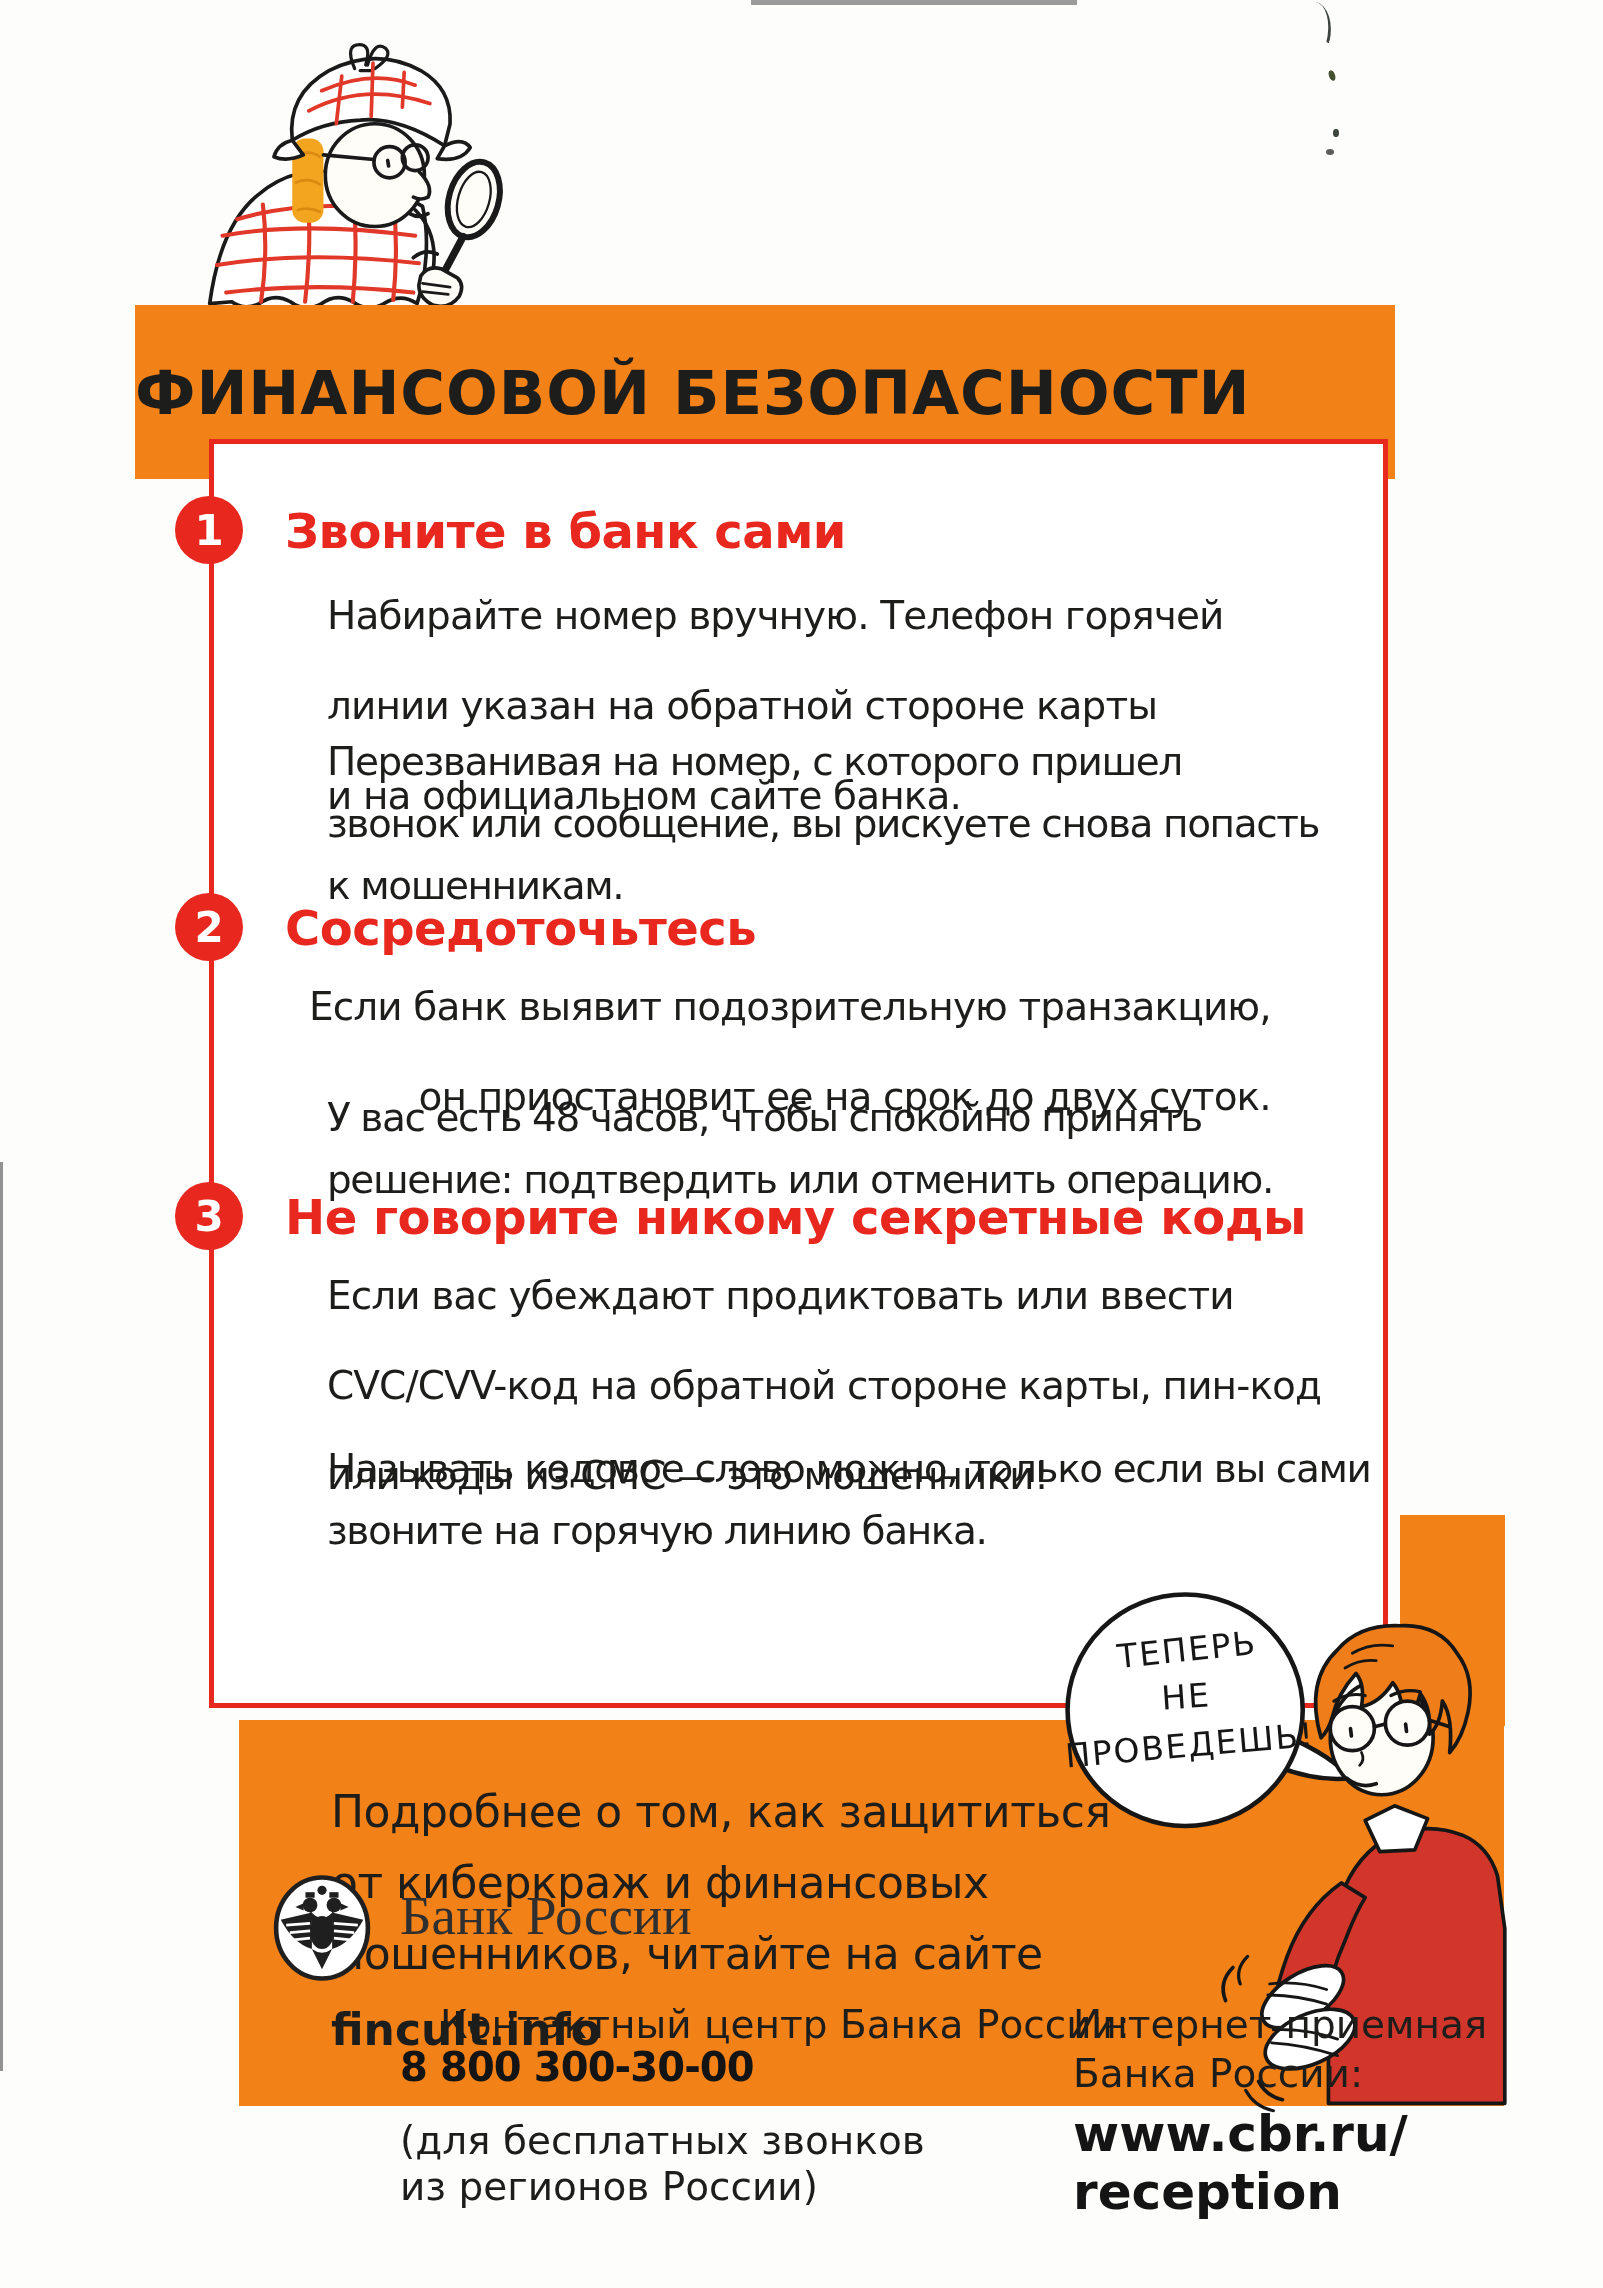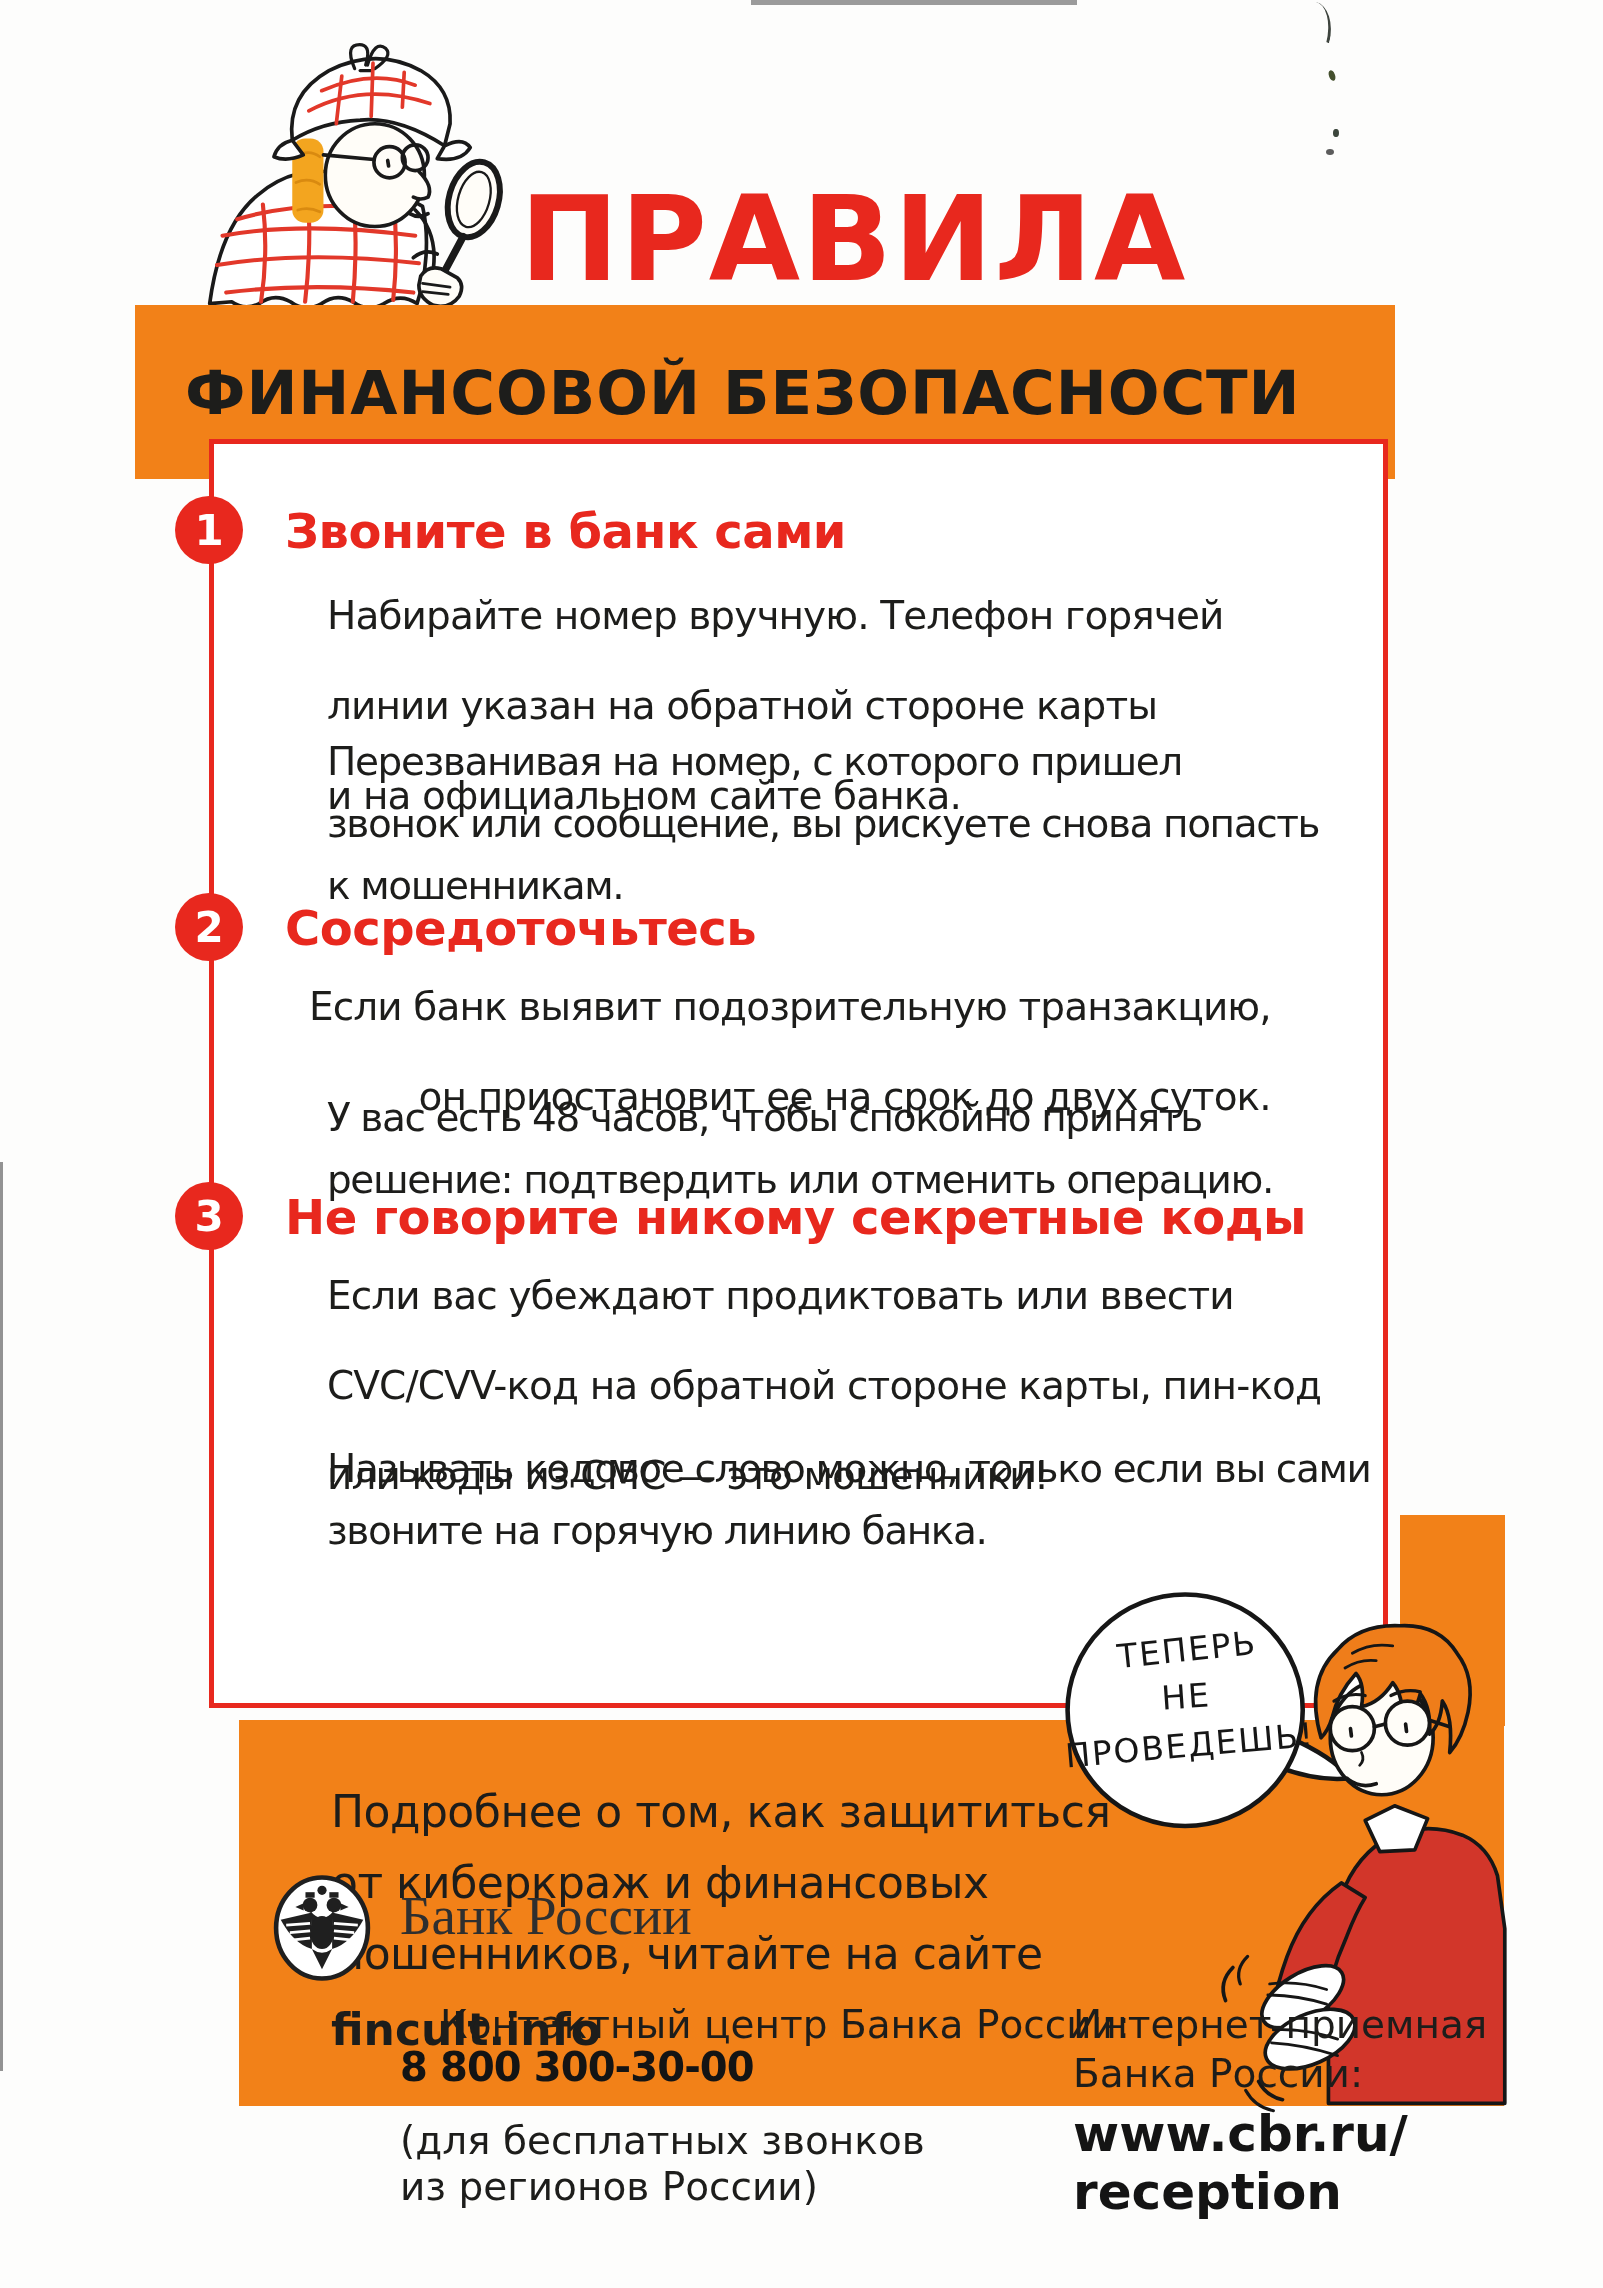--- a/index.html
+++ b/index.html
@@ -9,21 +9,21 @@
     font-family:"DejaVu Sans","Liberation Sans",sans-serif;
     color:#1d1d1b;
   }
   .abs{position:absolute;}
   .main-title{
     font-size:118px;font-weight:bold;color:var(--red);
     letter-spacing:1.8px;line-height:1;white-space:nowrap;
   }
   .banner{
     background:var(--orange);display:flex;align-items:center;
-    box-sizing:border-box;padding-left:50px;
+    box-sizing:border-box;
   }
   .banner-text{font-size:61px;font-weight:bold;color:#1d1d1b;letter-spacing:0.9px;white-space:nowrap;}
   .card{
     background:#ffffff;border:5.5px solid var(--red);box-sizing:border-box;
   }
   .num-circle{
     width:68px;height:68px;border-radius:50%;background:var(--red);
     display:flex;align-items:center;justify-content:center;
     color:#ffffff;font-size:42px;font-weight:bold;z-index:6;
   }
@@ -110,21 +110,20 @@
       </g>
       <path d="M 250 262 Q 262 252 276 258"></path>
       <path d="M 258 282 Q 266 270 280 274 L 298 284 Q 306 292 300 304 Q 290 318 272 314 Q 256 306 256 292 Z" fill="#fffdf8"></path>
       <g stroke-width="3">
           <path d="M 260 290 L 290 294"></path>
           <path d="M 260 299 L 288 302"></path>
         </g>
     </g>
   </svg>
 
-  <div class="abs main-title" style="left:520px;top:180px;">ПРАВИЛА</div>
 
   <div class="abs banner" style="left:135px;top:305px;width:1260px;height:174px;">
     <div class="banner-text">ФИНАНСОВОЙ БЕЗОПАСНОСТИ</div>
   </div>
 
   <div class="abs card" style="left:209px;top:439px;width:1179px;height:1269px;"></div>
 
   <div class="abs num-circle" style="left:175px;top:496px;">1</div>
   <div class="abs rule-title" style="left:285px;top:503px;">Звоните в банк сами</div>
   <div class="abs rule-body" style="left:327px;top:571px;">Набирайте номер вручную. Телефон горячей<br>линии указан на обратной стороне карты<br>и на официальном сайте банка.</div>

